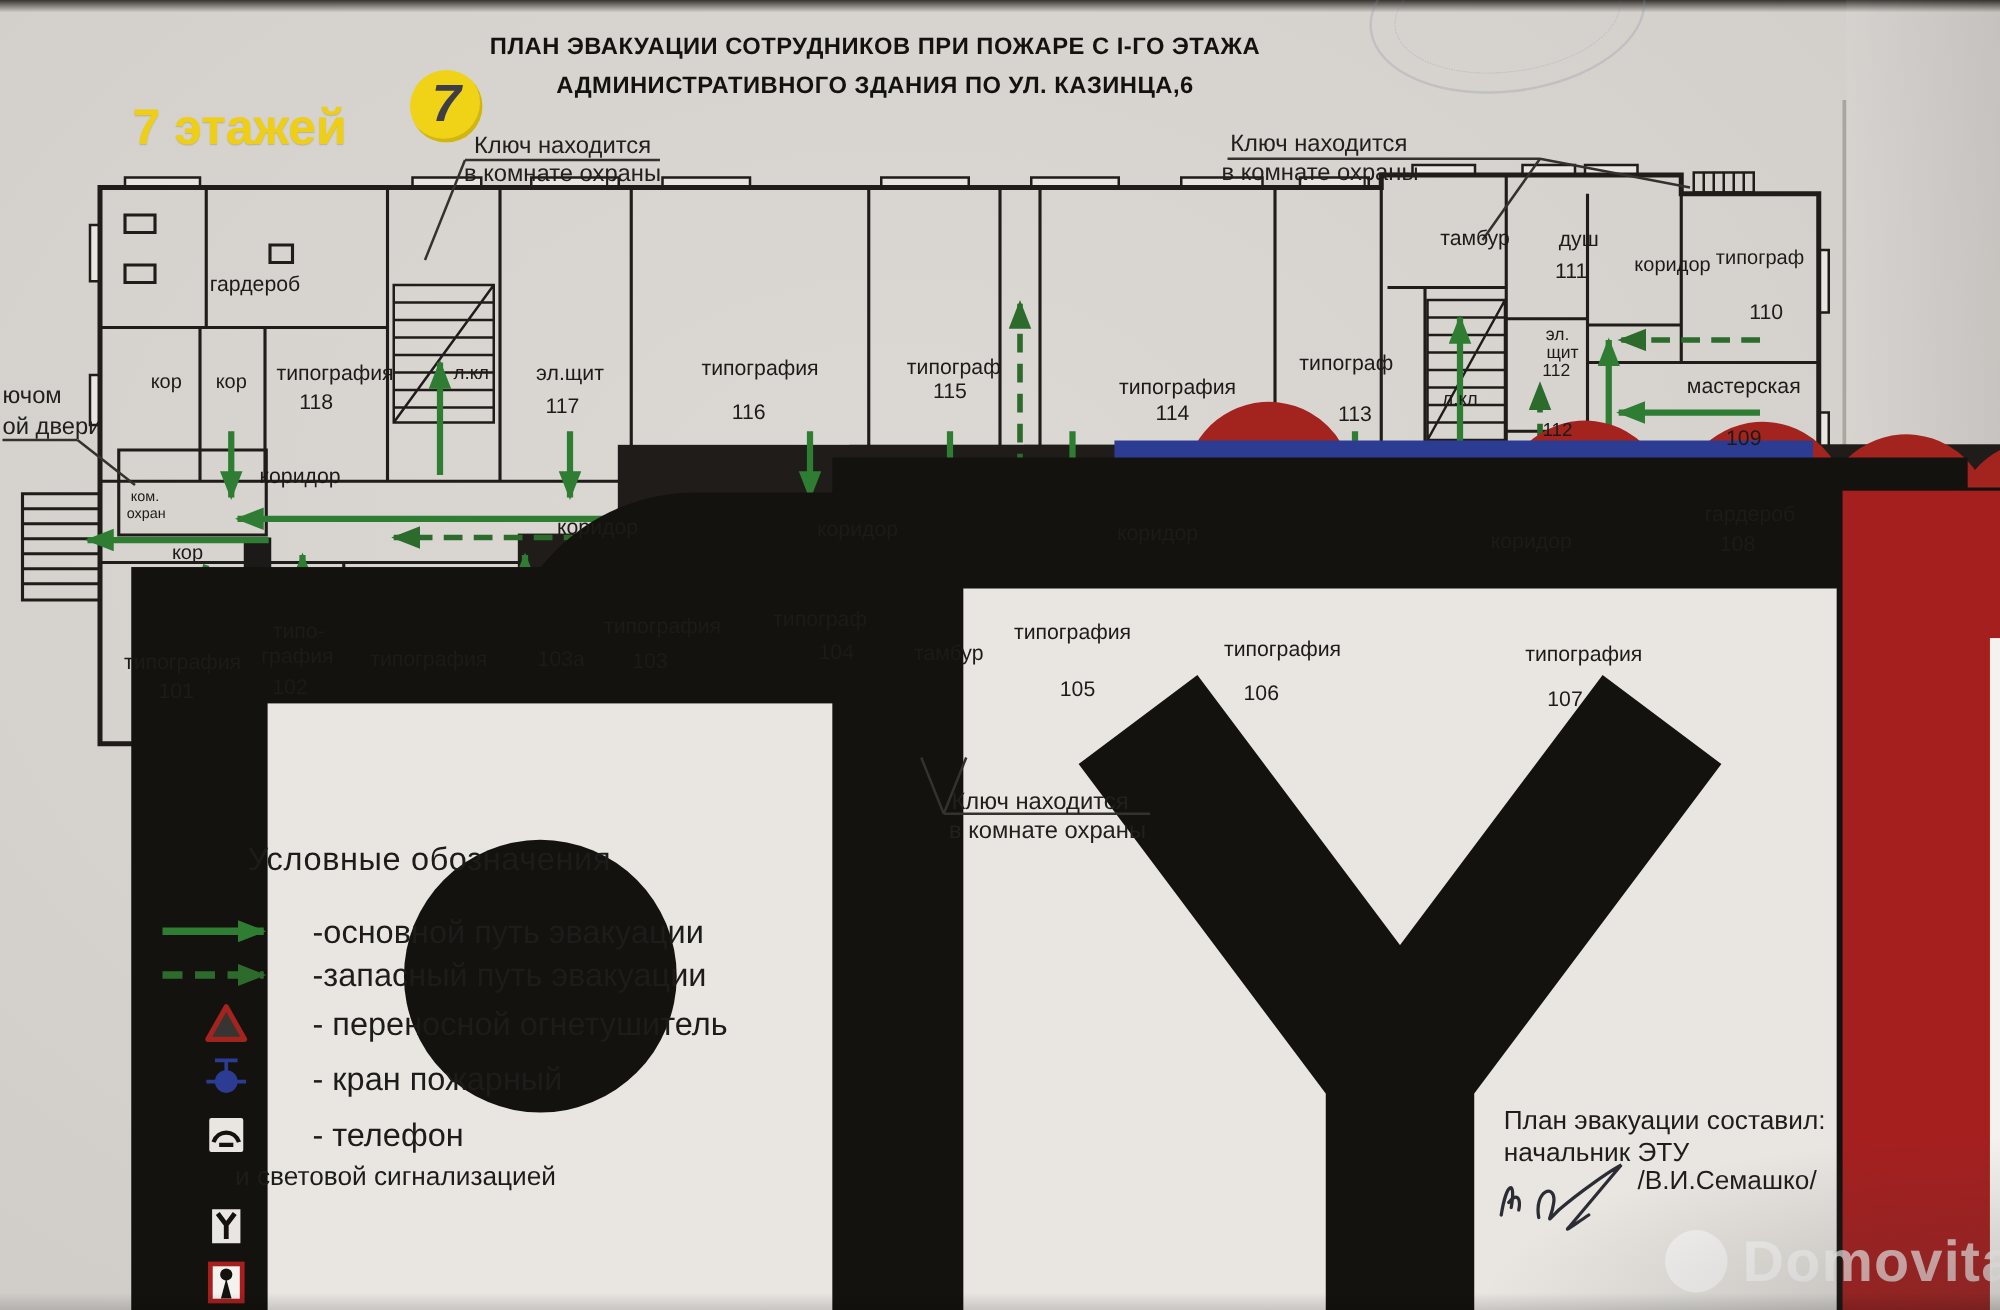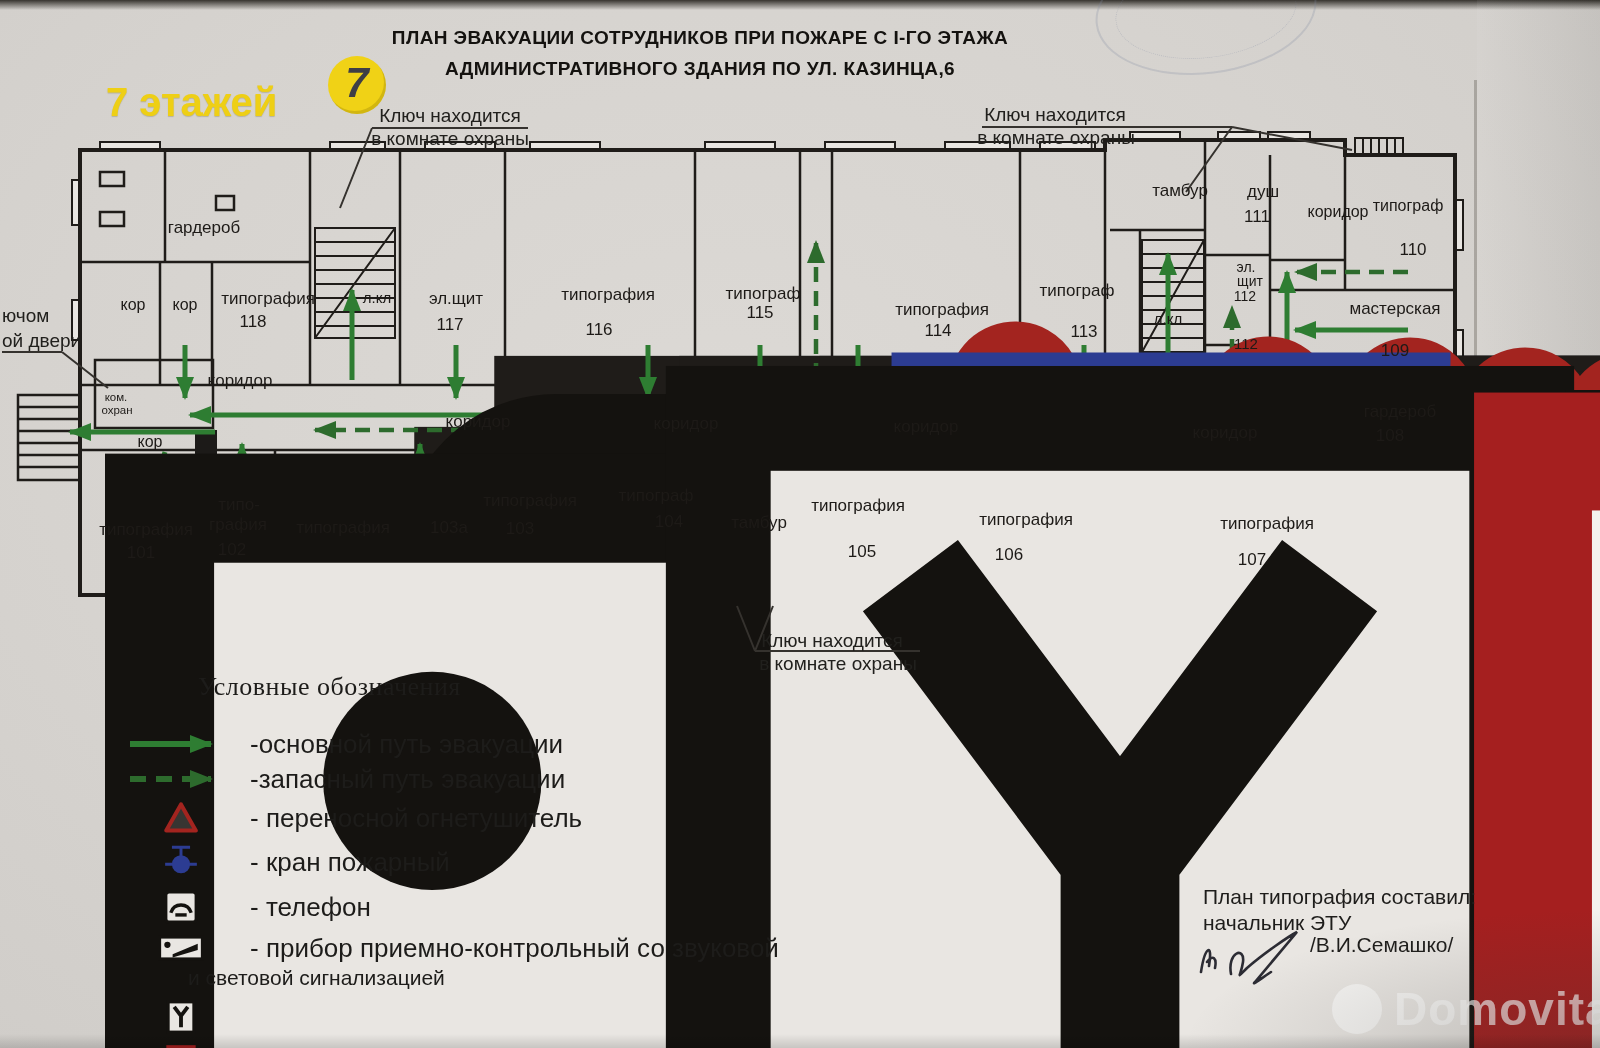--- a/index.html
+++ b/index.html
@@ -32,21 +32,21 @@
   .s19{font-size:19px;fill:#21201d;}
   .s16{font-size:16px;} .s15{font-size:15px;} .s14{font-size:14px;} .s11{font-size:11.5px;}
   .start{text-anchor:start;}
   .w{stroke:#1f1c19;fill:none;}
   .win{fill:#e9e6e2;stroke:#1f1c19;stroke-width:2;}
   .ld{stroke:#35322e;stroke-width:2;fill:none;}
   .ga{stroke:#2e7d32;stroke-width:5;fill:none;marker-end:url(#mG);}
   .gd{stroke:#2d6b2d;stroke-width:4.5;fill:none;stroke-dasharray:15 9;marker-end:url(#mD);}
 
   .legend{position:absolute;left:122px;top:672px;width:720px;color:#1d1c1a;}
-  .lg-title{font-size:26px;margin:0 0 30px 76px;letter-spacing:.5px;font-family:Liberation Serif, serif;}
+  .lg-title{font-size:26px;margin:0 0 30px 76px;letter-spacing:.5px;}
   .lg-row{display:flex;align-items:center;margin-bottom:11px;}
   .lg-ic{width:118px;display:flex;justify-content:center;align-items:center;}
   .lg-lb{font-size:26px;margin-left:10px;line-height:24px;}
   .lg-sub{font-size:21px;margin:-6px 0 10px 66px;}
 
   .sig{position:absolute;left:1203px;top:884px;color:#1e1d1b;font-size:21px;line-height:26px;}
   .sig .l3{position:absolute;left:107px;top:48px;}
   .sig svg{position:absolute;left:-10px;top:40px;}
 
   .wm{position:absolute;left:1332px;top:982px;display:flex;align-items:center;opacity:.8;}
@@ -342,48 +342,40 @@
       <span class="lg-lb">- кран пожарный</span>
     </div>
     <div class="lg-row">
       <span class="lg-ic">
         <svg width="34" height="34" viewBox="0 0 30 30">
             <use href="#sym-phone"></use>
           </svg>
       </span>
       <span class="lg-lb">- телефон</span>
     </div>
-    <div class="lg-row">
-      <span class="lg-ic">
-        <svg width="46" height="26" viewBox="0 0 44 24">
-            <use href="#sym-dev"></use>
-          </svg>
-      </span>
-      <span class="lg-lb">- прибор приемно-контрольный со звуковой</span>
-    </div>
     <div class="lg-sub">и световой сигнализацией</div>
     <div class="lg-row">
       <span class="lg-ic">
         <svg width="30" height="34" viewBox="0 0 26 30">
             <use href="#sym-alarm"></use>
           </svg>
       </span>
     </div>
     <div class="lg-row">
       <span class="lg-ic">
         <svg width="30" height="34" viewBox="0 0 28 32">
             <use href="#sym-here"></use>
           </svg>
       </span>
 
     </div>
   </div>
 
   <div class="sig">
-    <div>План типография составил:</div>
+    <div>План эвакуации составил:</div>
     <div>начальник ЭТУ</div>
     <div class="l3">/В.И.Семашко/</div>
     <svg width="160" height="70">
       <path d="M8,48 C12,22 20,18 16,42 M14,38 C20,30 24,34 22,44
                M38,50 C34,28 52,22 50,38 C48,52 42,56 54,44 C70,30 96,12 104,8
                L62,58 C58,62 66,56 78,48" stroke="#2c2c34" stroke-width="2.6" fill="none" stroke-linecap="round"></path>
     </svg>
   </div>
 
   <div class="wm">

